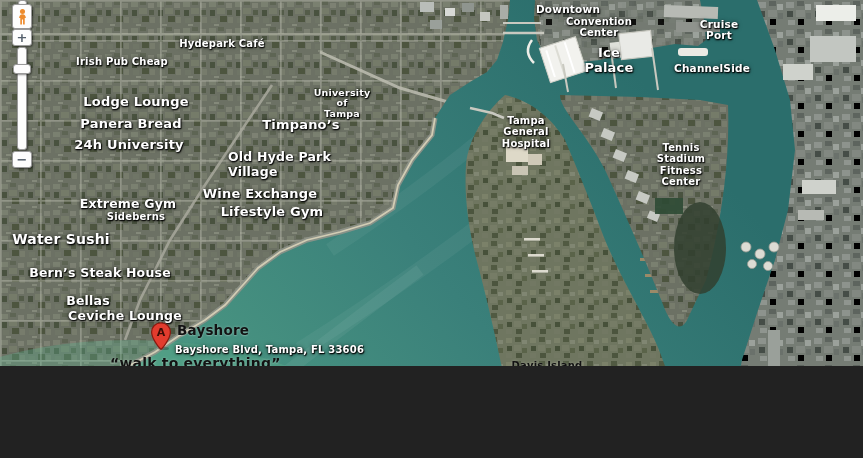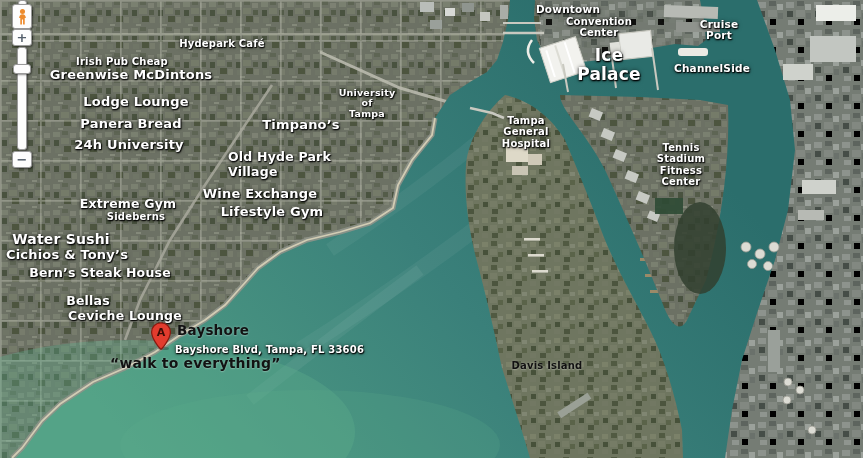--- a/index.html
+++ b/index.html
@@ -1,43 +1,43 @@
 <!DOCTYPE html>
 <html><head>
 <meta charset="utf-8">
 <style>
   html,body{margin:0;padding:0;background:#222;}
   .stage{
-    position:relative;width:863px;height:458px;overflow:hidden;
+    position:relative;width:863px;height:366px;overflow:hidden;
     font-family:"DejaVu Sans","Liberation Sans",sans-serif;
     -webkit-user-select:none;user-select:none;
   }
   .stage svg.map{position:absolute;left:0;top:0;}
 
   
   .lbl{
     position:absolute;font-weight:bold;color:#fff;white-space:pre-line;
     line-height:1.07;letter-spacing:.2px;
     text-shadow:0 1px 2px rgba(0,0,0,.95),0 0 4px rgba(0,0,0,.55),1px 1px 1px rgba(0,0,0,.8);
   }
   .ctr{transform:translateX(-50%);text-align:center;}
   .dark{color:#121212;text-shadow:0 0 3px rgba(255,255,255,.28),0 1px 1px rgba(255,255,255,.18);}
 
   .l-downtown{left:568px;top:4px;font-size:10.5px;}
   .l-convention{left:599px;top:17px;font-size:10px;}
   .l-cruise{left:719px;top:19px;font-size:10.5px;}
-  .l-icepalace{left:609px;top:46px;font-size:17px;line-height:1.12;}
+  .l-icepalace{left:609px;top:46px;font-size:13px;line-height:1.12;}
   .l-channelside{left:712px;top:63px;font-size:10.5px;}
   .l-hydepark{left:222px;top:39px;font-size:10px;}
   .l-irishpub{left:122px;top:57px;font-size:10px;}
   .l-greenwise{left:131px;top:68px;font-size:13px;}
   .l-lodge{left:136px;top:95px;font-size:13px;}
   .l-panera{left:131px;top:117px;font-size:13px;}
   .l-starbucks{left:129px;top:138px;font-size:13px;}
-  .l-utampa{left:367px;top:88px;font-size:9.5px;line-height:1.1;}
+  .l-utampa{left:342px;top:88px;font-size:9.5px;line-height:1.1;}
   .l-timpanos{left:283px;top:118px;font-size:13px;margin-left:18px;}
   .l-oldhyde{left:228px;top:150px;font-size:12.5px;line-height:1.18;}
   .l-wine{left:260px;top:187px;font-size:13px;}
   .l-lifestyle{left:272px;top:205px;font-size:13px;}
   .l-extreme{left:128px;top:197px;font-size:12.5px;}
   .l-sideberns{left:136px;top:212px;font-size:10px;}
   .l-watersushi{left:61px;top:232px;font-size:14px;}
   .l-cichios{left:67px;top:248px;font-size:13px;}
   .l-berns{left:100px;top:266px;font-size:12.5px;}
   .l-bellas{left:88px;top:294px;font-size:12.5px;}
@@ -267,36 +267,34 @@
   <div class="lbl ctr l-downtown">Downtown</div>
   <div class="lbl ctr l-convention">Convention
 Center</div>
   <div class="lbl ctr l-cruise">Cruise
 Port</div>
   <div class="lbl ctr l-icepalace">Ice
 Palace</div>
   <div class="lbl ctr l-channelside">ChannelSide</div>
   <div class="lbl ctr l-hydepark">Hydepark Café</div>
   <div class="lbl ctr l-irishpub">Irish Pub Cheap</div>
-  <div class="lbl ctr l-greenwise">Greenwise McDintons</div>
   <div class="lbl ctr l-lodge">Lodge Lounge</div>
   <div class="lbl ctr l-panera">Panera Bread</div>
   <div class="lbl ctr l-starbucks">24h University</div>
   <div class="lbl ctr l-utampa">University
 of
 Tampa</div>
   <div class="lbl ctr l-timpanos">Timpano’s</div>
   <div class="lbl l-oldhyde">Old Hyde Park
 Village</div>
   <div class="lbl ctr l-wine">Wine Exchange</div>
   <div class="lbl ctr l-lifestyle">Lifestyle Gym</div>
   <div class="lbl ctr l-extreme">Extreme Gym</div>
   <div class="lbl ctr l-sideberns">Sideberns</div>
   <div class="lbl ctr l-watersushi">Water Sushi</div>
-  <div class="lbl ctr l-cichios">Cichios &amp; Tony’s</div>
   <div class="lbl ctr l-berns">Bern’s Steak House</div>
   <div class="lbl ctr l-bellas">Bellas</div>
   <div class="lbl ctr l-ceviche">Ceviche Lounge</div>
   <div class="lbl ctr l-tgh">Tampa
 General
 Hospital</div>
   <div class="lbl ctr l-tennis">Tennis
 Stadium
 Fitness
 Center</div>

